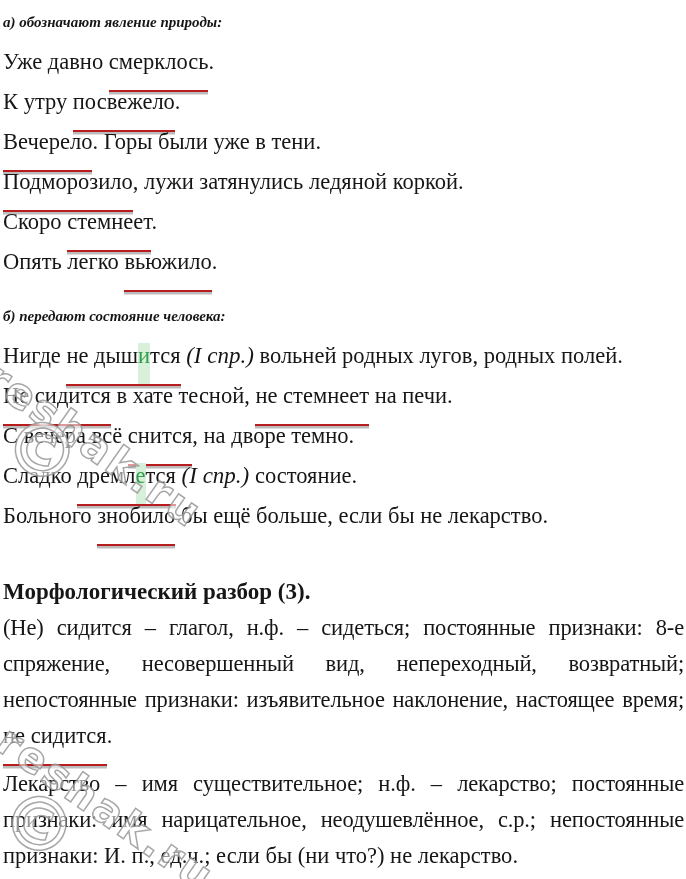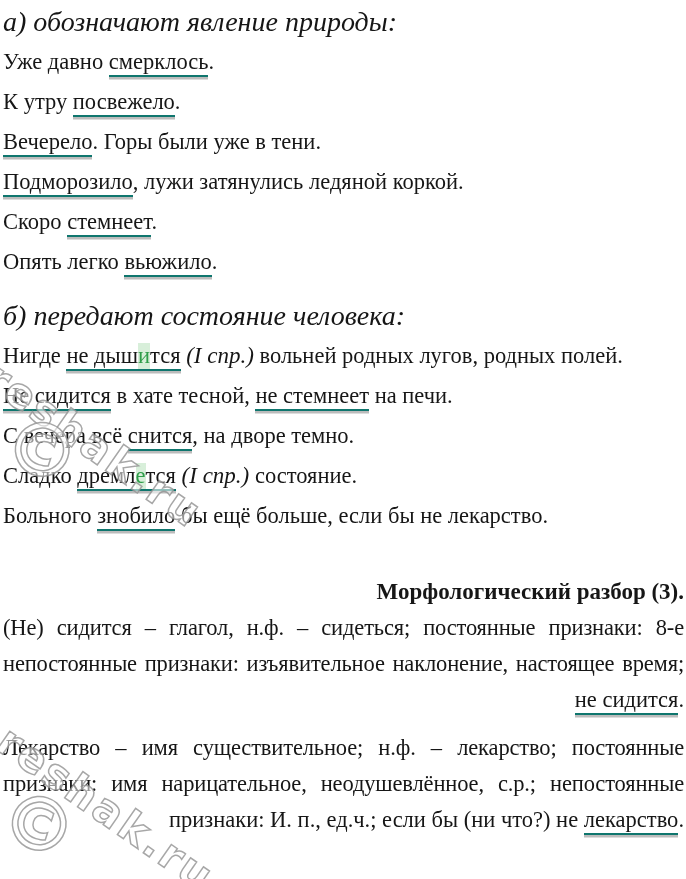--- a/index.html
+++ b/index.html
@@ -4,35 +4,35 @@
 <style>
   html,body{margin:0;padding:0;}
   body{
     width:686px;height:879px;position:relative;overflow:hidden;
     background:#ffffff;color:#161616;
     font-family:"Liberation Serif","DejaVu Serif",serif;
     font-size:22.5px;
   }
   .doc{position:absolute;left:3px;top:2px;right:2px;bottom:0;z-index:1;}
   .line{height:40px;line-height:40px;white-space:nowrap;}
-  .sec-m .line{height:36px;line-height:36px;text-align:right;}
+  .sec-m .line{height:36px;line-height:36px;}
   .line.j{
     white-space:normal;text-align:justify;text-align-last:justify;
     overflow:hidden;letter-spacing:-0.15px;
   }
-  .heading-ital{font-weight:normal;font-style:italic;font-size:28px;}
+  .heading-ital{font-weight:bold;font-style:italic;font-size:15px;}
   .heading-bold{font-weight:bold;font-size:23px;}
   .sec-b{margin-top:14px;}
   .sec-m{margin-top:38px;}
   .para2{margin-top:12px;}
   
   .u{
-    border-bottom:2px solid #0f766e;
+    border-bottom:2px solid #b91c1c;
     box-shadow:0 2.5px 0 rgba(165,165,165,.75);
-    padding-bottom:1px;
+    padding-bottom:16px;
   }
   
   .g{color:#2f9e4a;background:#d8efda;}
   
   .i{font-style:italic;font-size:23px;}
   
   .wm-text,.wm-copy{
     position:absolute;z-index:5;pointer-events:none;
     font-family:"DejaVu Sans","Liberation Sans",sans-serif;
     font-weight:bold;
@@ -72,20 +72,21 @@
         <div class="line"><span>С вечера всё </span><span class="u">снится</span><span>, на дворе темно.</span></div>
         <div class="line"><span>Сладко </span><span class="u">дремл</span><span class="u g">е</span><span class="u">тся</span><span> </span><span class="i">(I спр.)</span><span> состояние.</span></div>
         <div class="line"><span>Больного </span><span class="u">знобило</span><span> бы ещё больше, если бы не лекарство.</span></div>
       </div>
   </section>
 
   <section class="sec-m">
     <div class="line heading-bold">Морфологический разбор (3).</div>
     <div class="para1">
         <div class="line j"><span>(Не) сидится – глагол, н.ф. – сидеться; постоянные признаки: 8-е</span></div>
+        <div class="line j"><span>спряжение, несовершенный вид, непереходный, возвратный;</span></div>
         <div class="line j"><span>непостоянные признаки: изъявительное наклонение, настоящее время;</span></div>
         <div class="line"><span class="u">не сидится</span><span>.</span></div>
       </div>
     <div class="para2">
         <div class="line j"><span>Лекарство – имя существительное; н.ф. – лекарство; постоянные</span></div>
         <div class="line j"><span>признаки: имя нарицательное, неодушевлённое, с.р.; непостоянные</span></div>
         <div class="line"><span>признаки: И. п., ед.ч.; если бы (ни что?) не </span><span class="u">лекарство</span><span>.</span></div>
       </div>
   </section>
 

